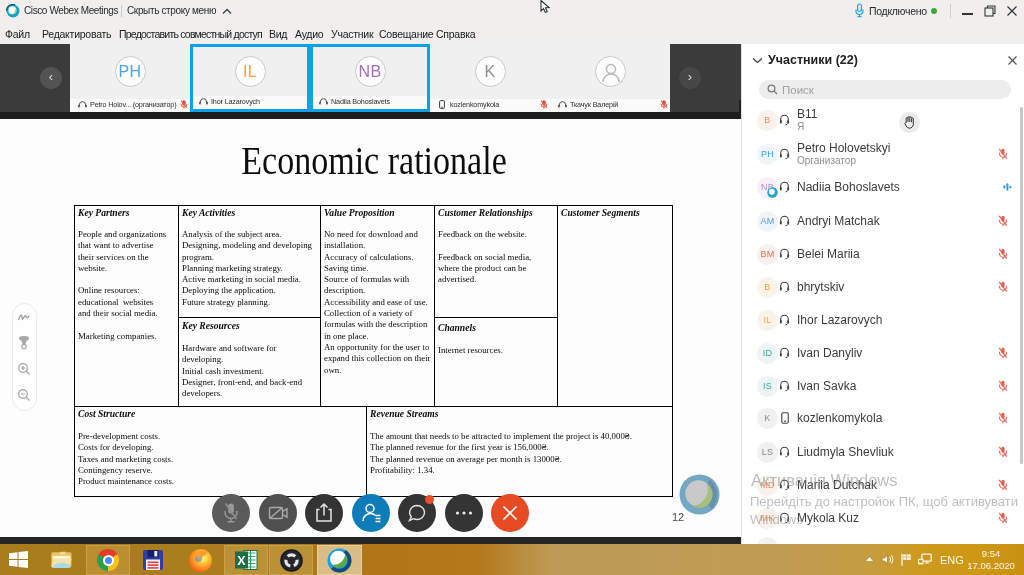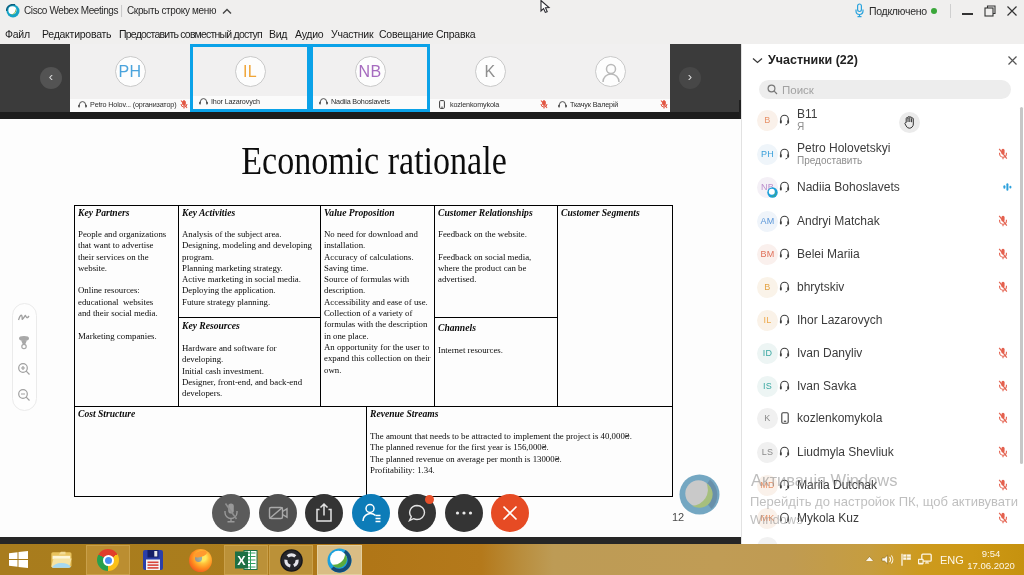--- a/index.html
+++ b/index.html
@@ -203,20 +203,21 @@
 
   <div class="cell" style="left:438px;top:88px;"><b>Customer Relationships</b></div>
   <div class="cell" style="left:438px;top:110px;width:118px;">Feedback on the website.<br><br>Feedback on social media,<br>where the product can be<br>advertised.</div>
 
   <div class="cell" style="left:438px;top:202.5px;"><b>Channels</b></div>
   <div class="cell" style="left:438px;top:226px;width:118px;">Internet resources.</div>
 
   <div class="cell" style="left:561px;top:88px;"><b>Customer Segments</b></div>
 
   <div class="cell" style="left:78px;top:289px;"><b>Cost Structure</b></div>
+  <div class="cell" style="left:78px;top:312px;width:280px;">Pre-development costs.<br>Costs for developing.<br>Taxes and marketing costs.<br>Contingency reserve.<br>Product maintenance costs.</div>
 
   <div class="cell" style="left:370px;top:289px;"><b>Revenue Streams</b></div>
   <div class="cell" style="left:370px;top:312px;width:300px;">The amount that needs to be attracted to implement the project is 40,000₴.<br>The planned revenue for the first year is 156,000₴.<br>The planned revenue on average per month is 13000₴.<br>Profitability: 1.34.</div>
 
   <div class="abs" style="left:12px;top:184px;width:25px;height:108px;background:#fefefe;border:1px solid #ebebeb;border-radius:13px;"></div>
   <svg class="abs" style="left:17px;top:192px" width="14" height="12" viewBox="0 0 14 12">
       <path d="M1.5 9 C3 4 4.5 3 5 5.5 C5.5 8 4.5 9.5 6.5 7 C8.5 4.5 8 3.5 9 5.5 C10 7.5 10.5 7 12 5" fill="none" stroke="#9f9f9f" stroke-width="1.3"></path>
     </svg>
   <svg class="abs" style="left:17px;top:216px" width="14" height="15" viewBox="0 0 14 15">
       <ellipse cx="7" cy="3.5" rx="5" ry="2.4" fill="#a8a8a8"></ellipse>
@@ -336,21 +337,21 @@
 
   <div class="prow" style="top:93.5px">
     <div class="pav" style="background:#eff5fa;color:#3a9fd9;">PH</div>
     <svg class="phset" width="11" height="12" viewBox="0 0 11 12">
         <path d="M1.7 6.5 V5 a3.8 3.8 0 0 1 7.6 0 v1.5" fill="none" stroke="#3f3f3f" stroke-width="1.1"></path>
         <rect x="0.9" y="6" width="1.9" height="3.4" rx="0.95" fill="#3f3f3f"></rect>
         <rect x="8.2" y="6" width="1.9" height="3.4" rx="0.95" fill="#3f3f3f"></rect>
         <path d="M9.1 9.2 a3.2 3.2 0 0 1 -2.6 1.7" fill="none" stroke="#3f3f3f" stroke-width="1"></path>
       </svg>
     <div class="pnm" style="top:3px;">Petro Holovetskyi</div>
-    <div class="psub" style="top:17px;">Предоставить</div>
+    <div class="psub" style="top:17px;">Организатор</div>
     <svg class="pmic" width="10" height="12" viewBox="0 0 10 12">
         <g stroke="#e4604e" fill="none" stroke-width="1.1">
           <rect x="3.4" y="0.8" width="3.2" height="5.8" rx="1.6" fill="#e4604e" stroke="none"></rect>
           <path d="M1.6 4.8 v1 a3.4 3.4 0 0 0 6.8 0 v-1 M5 9.4 v1.8"></path>
           <path d="M1.2 0.8 L8.8 10.6" stroke-width="1.2"></path>
         </g>
       </svg>
   </div>
 
   <div class="prow" style="top:127px">

